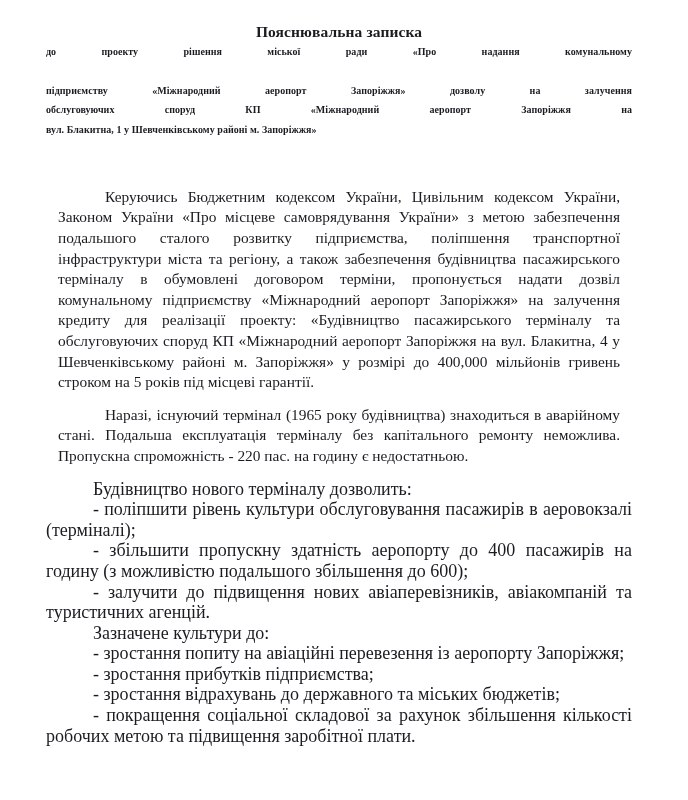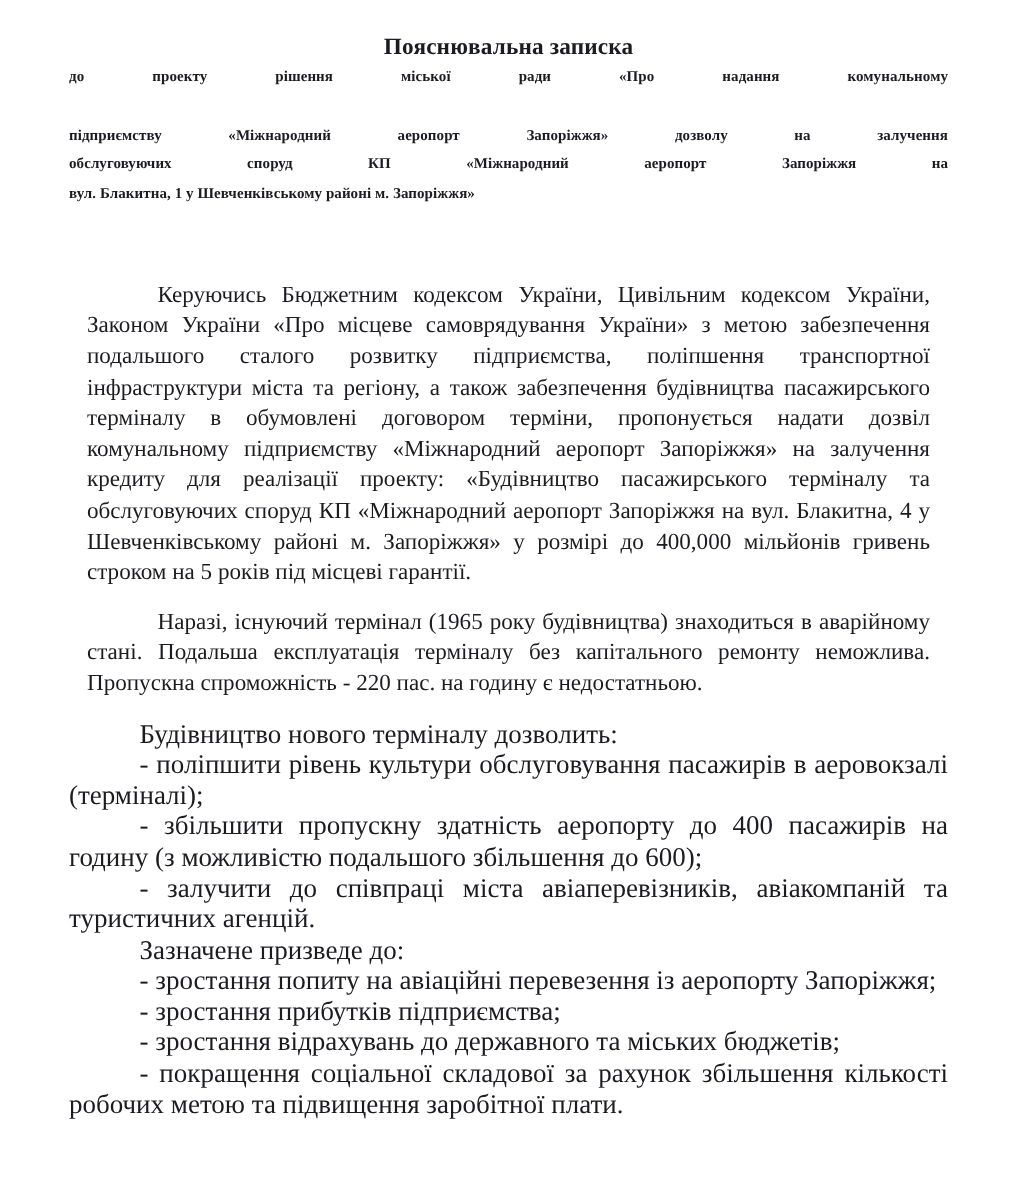--- a/index.html
+++ b/index.html
@@ -108,22 +108,22 @@
 
   <div class="gap-after-heading"></div>
 
   <p class="body-par">Керуючись Бюджетним кодексом України, Цивільним кодексом України, Законом  України «Про місцеве самоврядування України» з метою забезпечення подальшого сталого розвитку підприємства, поліпшення транспортної інфраструктури міста та регіону, а також забезпечення будівництва пасажирського терміналу в обумовлені договором терміни, пропонується надати дозвіл комунальному підприємству «Міжнародний аеропорт Запоріжжя» на залучення кредиту для реалізації проекту: «Будівництво пасажирського терміналу та обслуговуючих споруд КП «Міжнародний аеропорт Запоріжжя на вул. Блакитна, 4 у Шевченківському районі м. Запоріжжя» у розмірі до 400,000 мільйонів гривень строком на 5 років під місцеві гарантії.</p>
 
   <p class="body-par">Наразі, існуючий термінал (1965 року будівництва) знаходиться в аварійному стані. Подальша експлуатація терміналу без капітального ремонту неможлива. Пропускна спроможність - 220 пас. на годину є недостатньою.</p>
 
   <p class="list-line plain">Будівництво нового терміналу дозволить:</p>
   <p class="list-line">- поліпшити рівень культури обслуговування пасажирів в аеровокзалі (терміналі);</p>
   <p class="list-line">- збільшити пропускну здатність аеропорту до 400 пасажирів на годину (з можливістю подальшого збільшення до 600);</p>
-  <p class="list-line">- залучити до співпраці міста авіаперевізників, авіакомпаній та туристичних агенцій.</p>
+  <p class="list-line">- залучити до підвищення нових авіаперевізників, авіакомпаній та туристичних агенцій.</p>
 
-  <p class="list-line plain">Зазначене призведе до:</p>
+  <p class="list-line plain">Зазначене культури до:</p>
   <p class="list-line plain">- зростання попиту на авіаційні перевезення із аеропорту Запоріжжя;</p>
   <p class="list-line plain">- зростання прибутків підприємства;</p>
   <p class="list-line plain">- зростання відрахувань до державного та міських бюджетів;</p>
   <p class="list-line">- покращення соціальної складової за рахунок збільшення кількості робочих метою та підвищення заробітної плати.</p>
 
 
 </div>
 
 </body></html>

